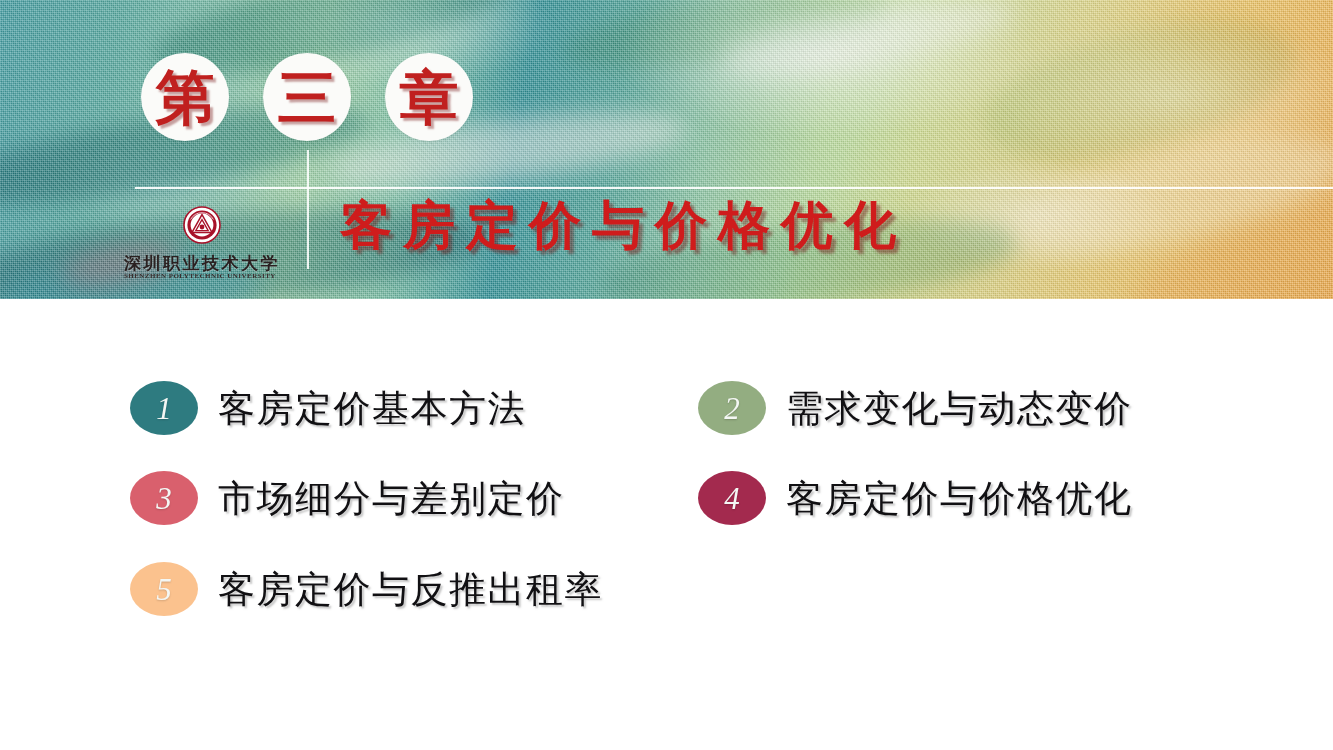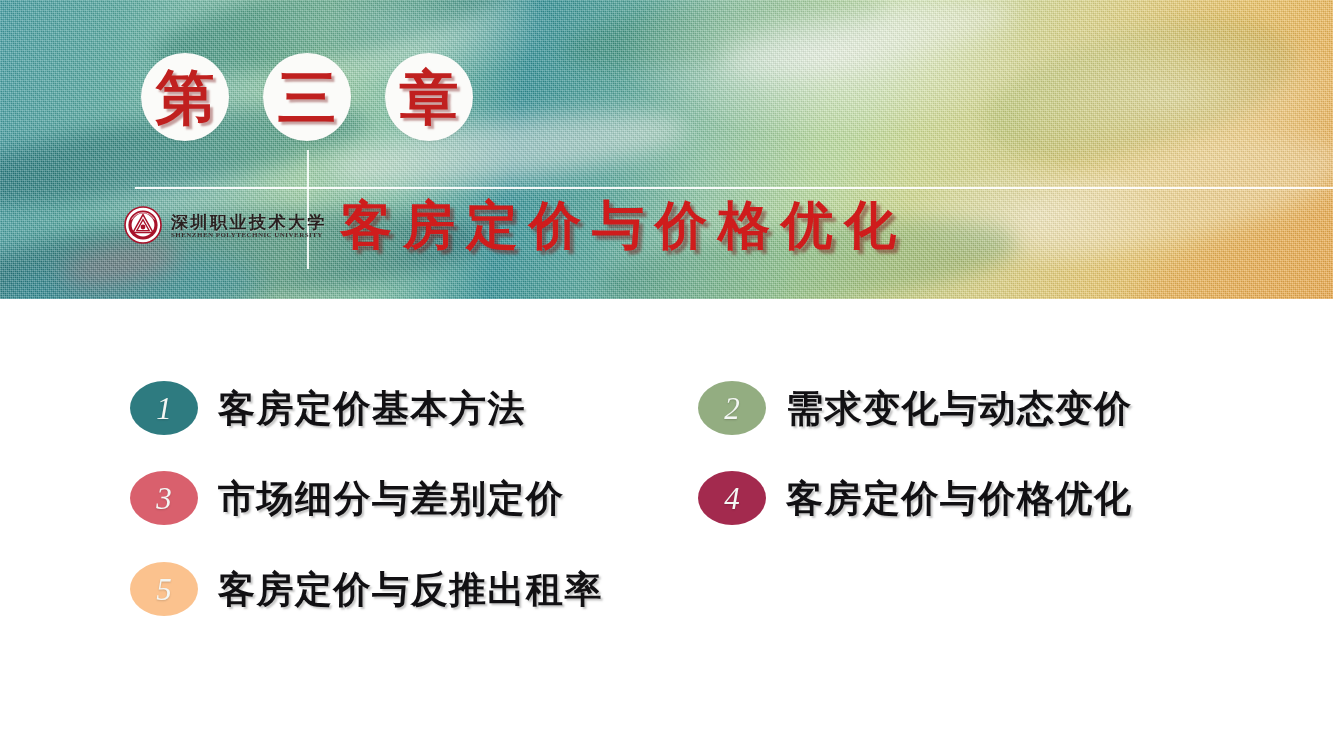--- a/index.html
+++ b/index.html
@@ -90,21 +90,21 @@
     background:rgba(255,255,255,.92);
   }
   .v-rule {
     position:absolute; left:307px; top:150px; width:2px; height:119px;
     background:rgba(255,255,255,.88);
   }
 
   
   .logo-block {
     position:absolute; left:124px; top:206px;
-    display:flex; align-items:center; gap:9px;
+    display:flex; align-items:center; gap:9px;flex-direction:column;
   }
   .emblem { width:38px; height:38px; position:relative; flex:0 0 38px; }
   .logo-text { display:flex; flex-direction:column; gap:1px; padding-top:2px; }
   .logo-cn {
     font-family:"DejaVu Serif","Liberation Serif", serif;
     font-size:17px; font-weight:700; letter-spacing:2.5px;
     color:#2a2020; line-height:1;
     text-shadow:0 1px 1px rgba(255,255,255,.35);
   }
   .logo-en {
@@ -138,21 +138,21 @@
     flex:0 0 68px;
   }
   .badge-num {
     font-family:"Liberation Serif", serif;
     font-style:italic; font-weight:400;
     font-size:31px; color:#f4f7f4; line-height:1;
     text-shadow:0 1px 2px rgba(0,0,0,.18);
   }
   .agenda-label {
     font-family:"DejaVu Serif","Liberation Serif", serif;
-    font-size:37px; font-weight:700; letter-spacing:1.5px;
+    font-size:37px; font-weight:400; letter-spacing:1.5px;
     color:#111013; line-height:1; white-space:nowrap;
     margin-left:20px;
     text-shadow:2px 2px 2px rgba(150,150,150,.55);
   }
 </style>
 </head>
 <body>
 
 <div id="slide">
 

